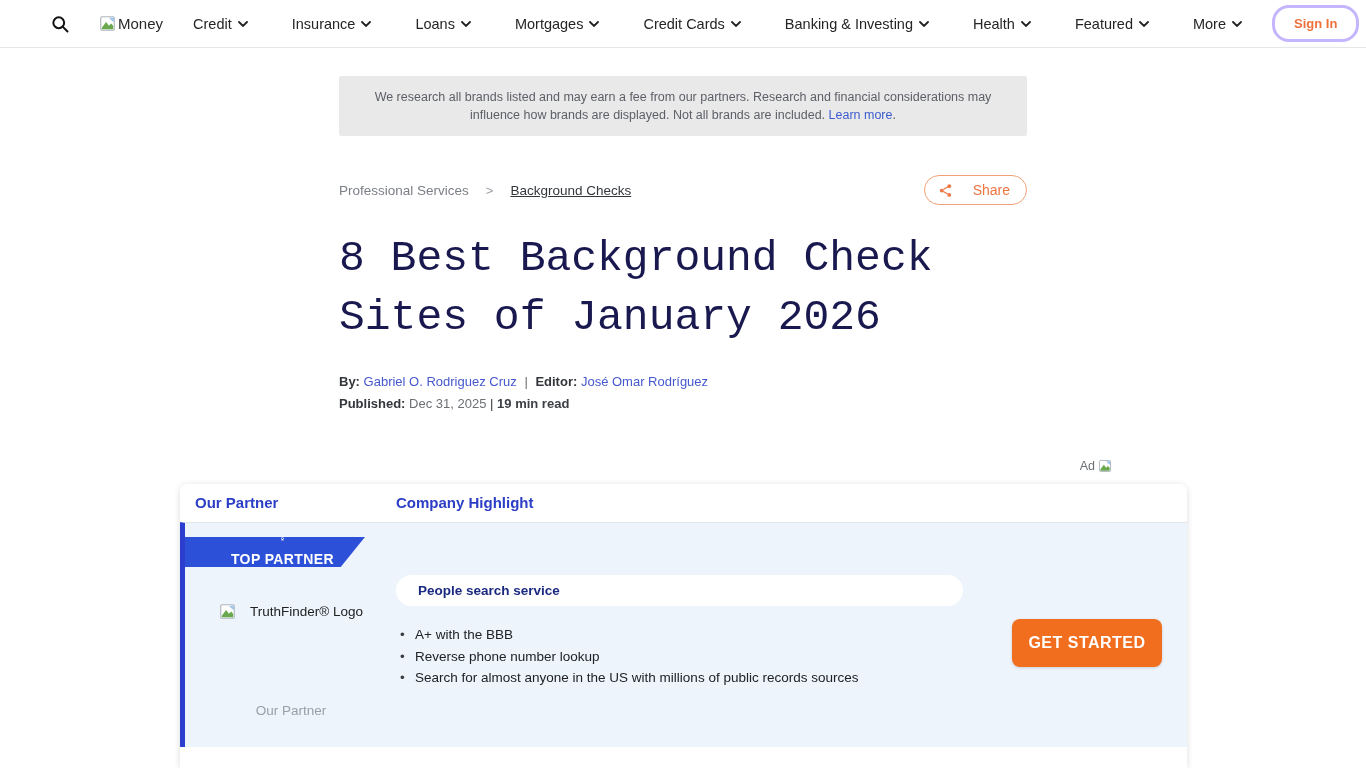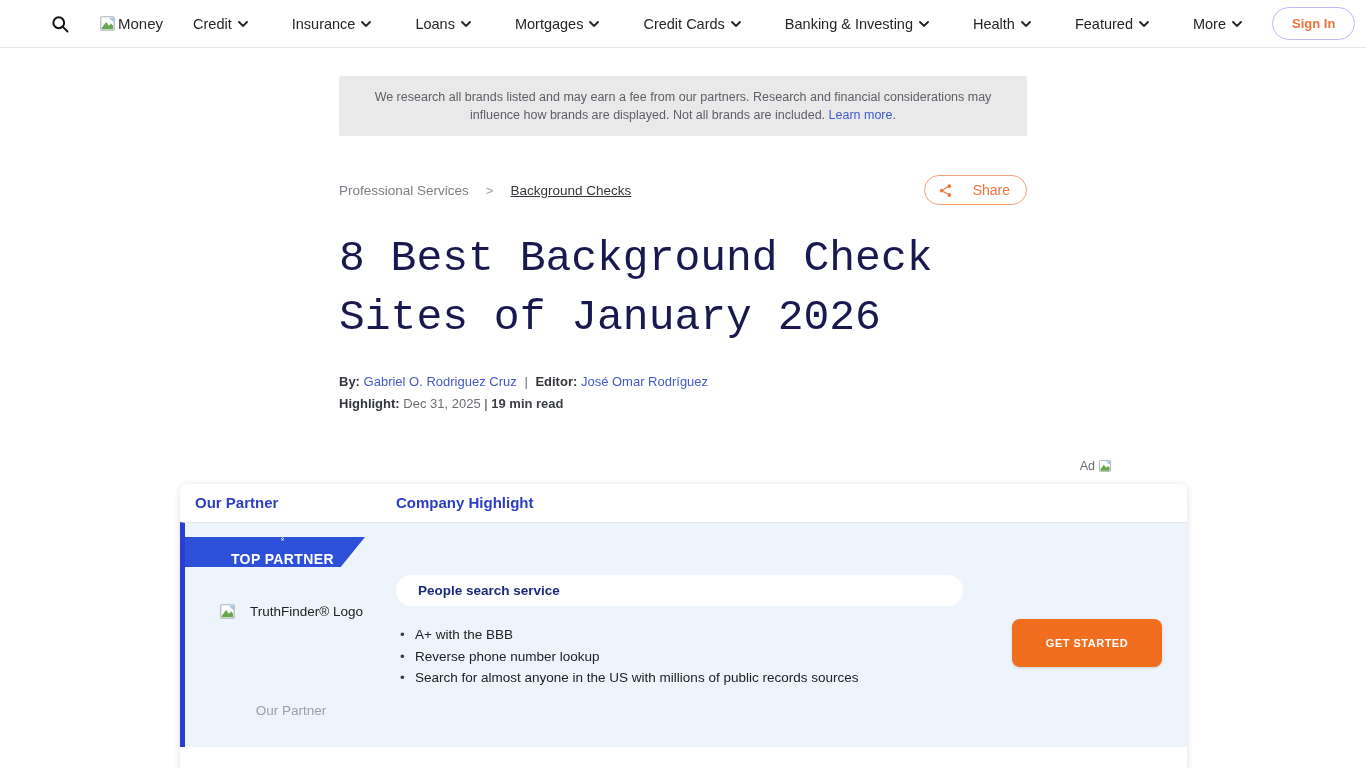--- a/index.html
+++ b/index.html
@@ -20,21 +20,21 @@
     display: flex; align-items: center; padding: 0 45px 0 48px;
   }
   .search-btn { width: 24px; height: 24px; display: flex; align-items: center; justify-content: center; cursor: pointer; flex: 0 0 auto; }
   .logo { display: flex; align-items: center; margin-left: 27px; flex: 0 0 auto; cursor: pointer; }
   .logo .alt-text { font-size: 15px; color: #2a2a2a; margin-left: 2px; }
   .nav { flex: 1 1 auto; display: flex; justify-content: center; align-items: center; gap: 44px; margin: 0 30px; }
   .nav-item { display: flex; align-items: center; gap: 6px; cursor: pointer; white-space: nowrap; }
   .nav-item span { font-size: 14.5px; color: #252525; }
   .chev { width: 10px; height: 6px; display: inline-block; }
   .signin-btn {
-    flex: 0 0 auto; border: 1px solid #c4b5fd; background: #fff; color: #ee713c;
+    flex: 0 0 auto; border: 3px solid #c4b5fd; background: #fff; color: #ee713c;
     font-size: 13px; font-weight: bold; border-radius: 17px; padding: 8px 19px;
     cursor: pointer; font-family: "Liberation Sans", sans-serif;
   }
 
   
   .disclaimer {
     position: absolute; left: 339px; top: 76px; width: 688px; height: 60px;
     background: #e9e9ea; border-radius: 2px;
     display: flex; align-items: center; justify-content: center; padding: 0 28px;
   }
@@ -103,21 +103,21 @@
     position: absolute; left: 211px; top: 52px; width: 567px; height: 31px;
     background: #fff; border-radius: 16px; display: flex; align-items: center; padding-left: 22px;
   }
   .hl-pill span { font-size: 13.5px; font-weight: bold; color: #1b2a80; }
   .bullets { position: absolute; left: 213px; top: 101px; width: 500px; list-style: none; }
   .bullets li { font-size: 13.5px; color: #202226; line-height: 21.5px; padding-left: 17px; position: relative; }
   .bullets li::before { content: "•"; position: absolute; left: 2px; top: 0; color: #3a3d42; }
   .cta-btn {
     position: absolute; left: 827px; top: 96px; width: 150px; height: 48px;
     background: #f26e1f; border: none; border-radius: 8px; color: #fff;
-    font-size: 11px; font-weight: bold; letter-spacing: .5px; cursor: pointer;
+    font-size: 16px; font-weight: bold; letter-spacing: .5px; cursor: pointer;
     font-family: "Liberation Sans", sans-serif;
     box-shadow: 0 1px 3px rgba(0,0,0,.15);
   }
   .card-stub { height: 21px; background: #fff; }
 
   svg { display: block; }
 </style>
 </head>
 <body>
 
@@ -220,21 +220,21 @@
 
   <div class="byline">
     <b>By:</b>
     <a>Gabriel O. Rodriguez Cruz</a>
     <span class="sep">|</span>
     <b>Editor:</b>
     <a>José Omar Rodríguez</a>
   </div>
 
   <div class="publine">
-    <b>Highlight:</b>
+    <b>Published:</b>
     <span class="date">Dec 31, 2025</span>
     <span class="sep">|</span>
     <span class="read">19 min read</span>
   </div>
 
   <div class="ad-tag">
     <span>Ad</span>
     <svg width="14" height="14" viewBox="0 0 24 24">
       <rect x="2.5" y="2.5" width="19" height="19" rx="1.5" fill="#fdfdfd" stroke="#aeb6bd" stroke-width="1.6"></rect>
       <path d="M4 18 L10 10 L14 15 L17 12 L20 15 V20 H4 Z" fill="#6aa84f"></path>

